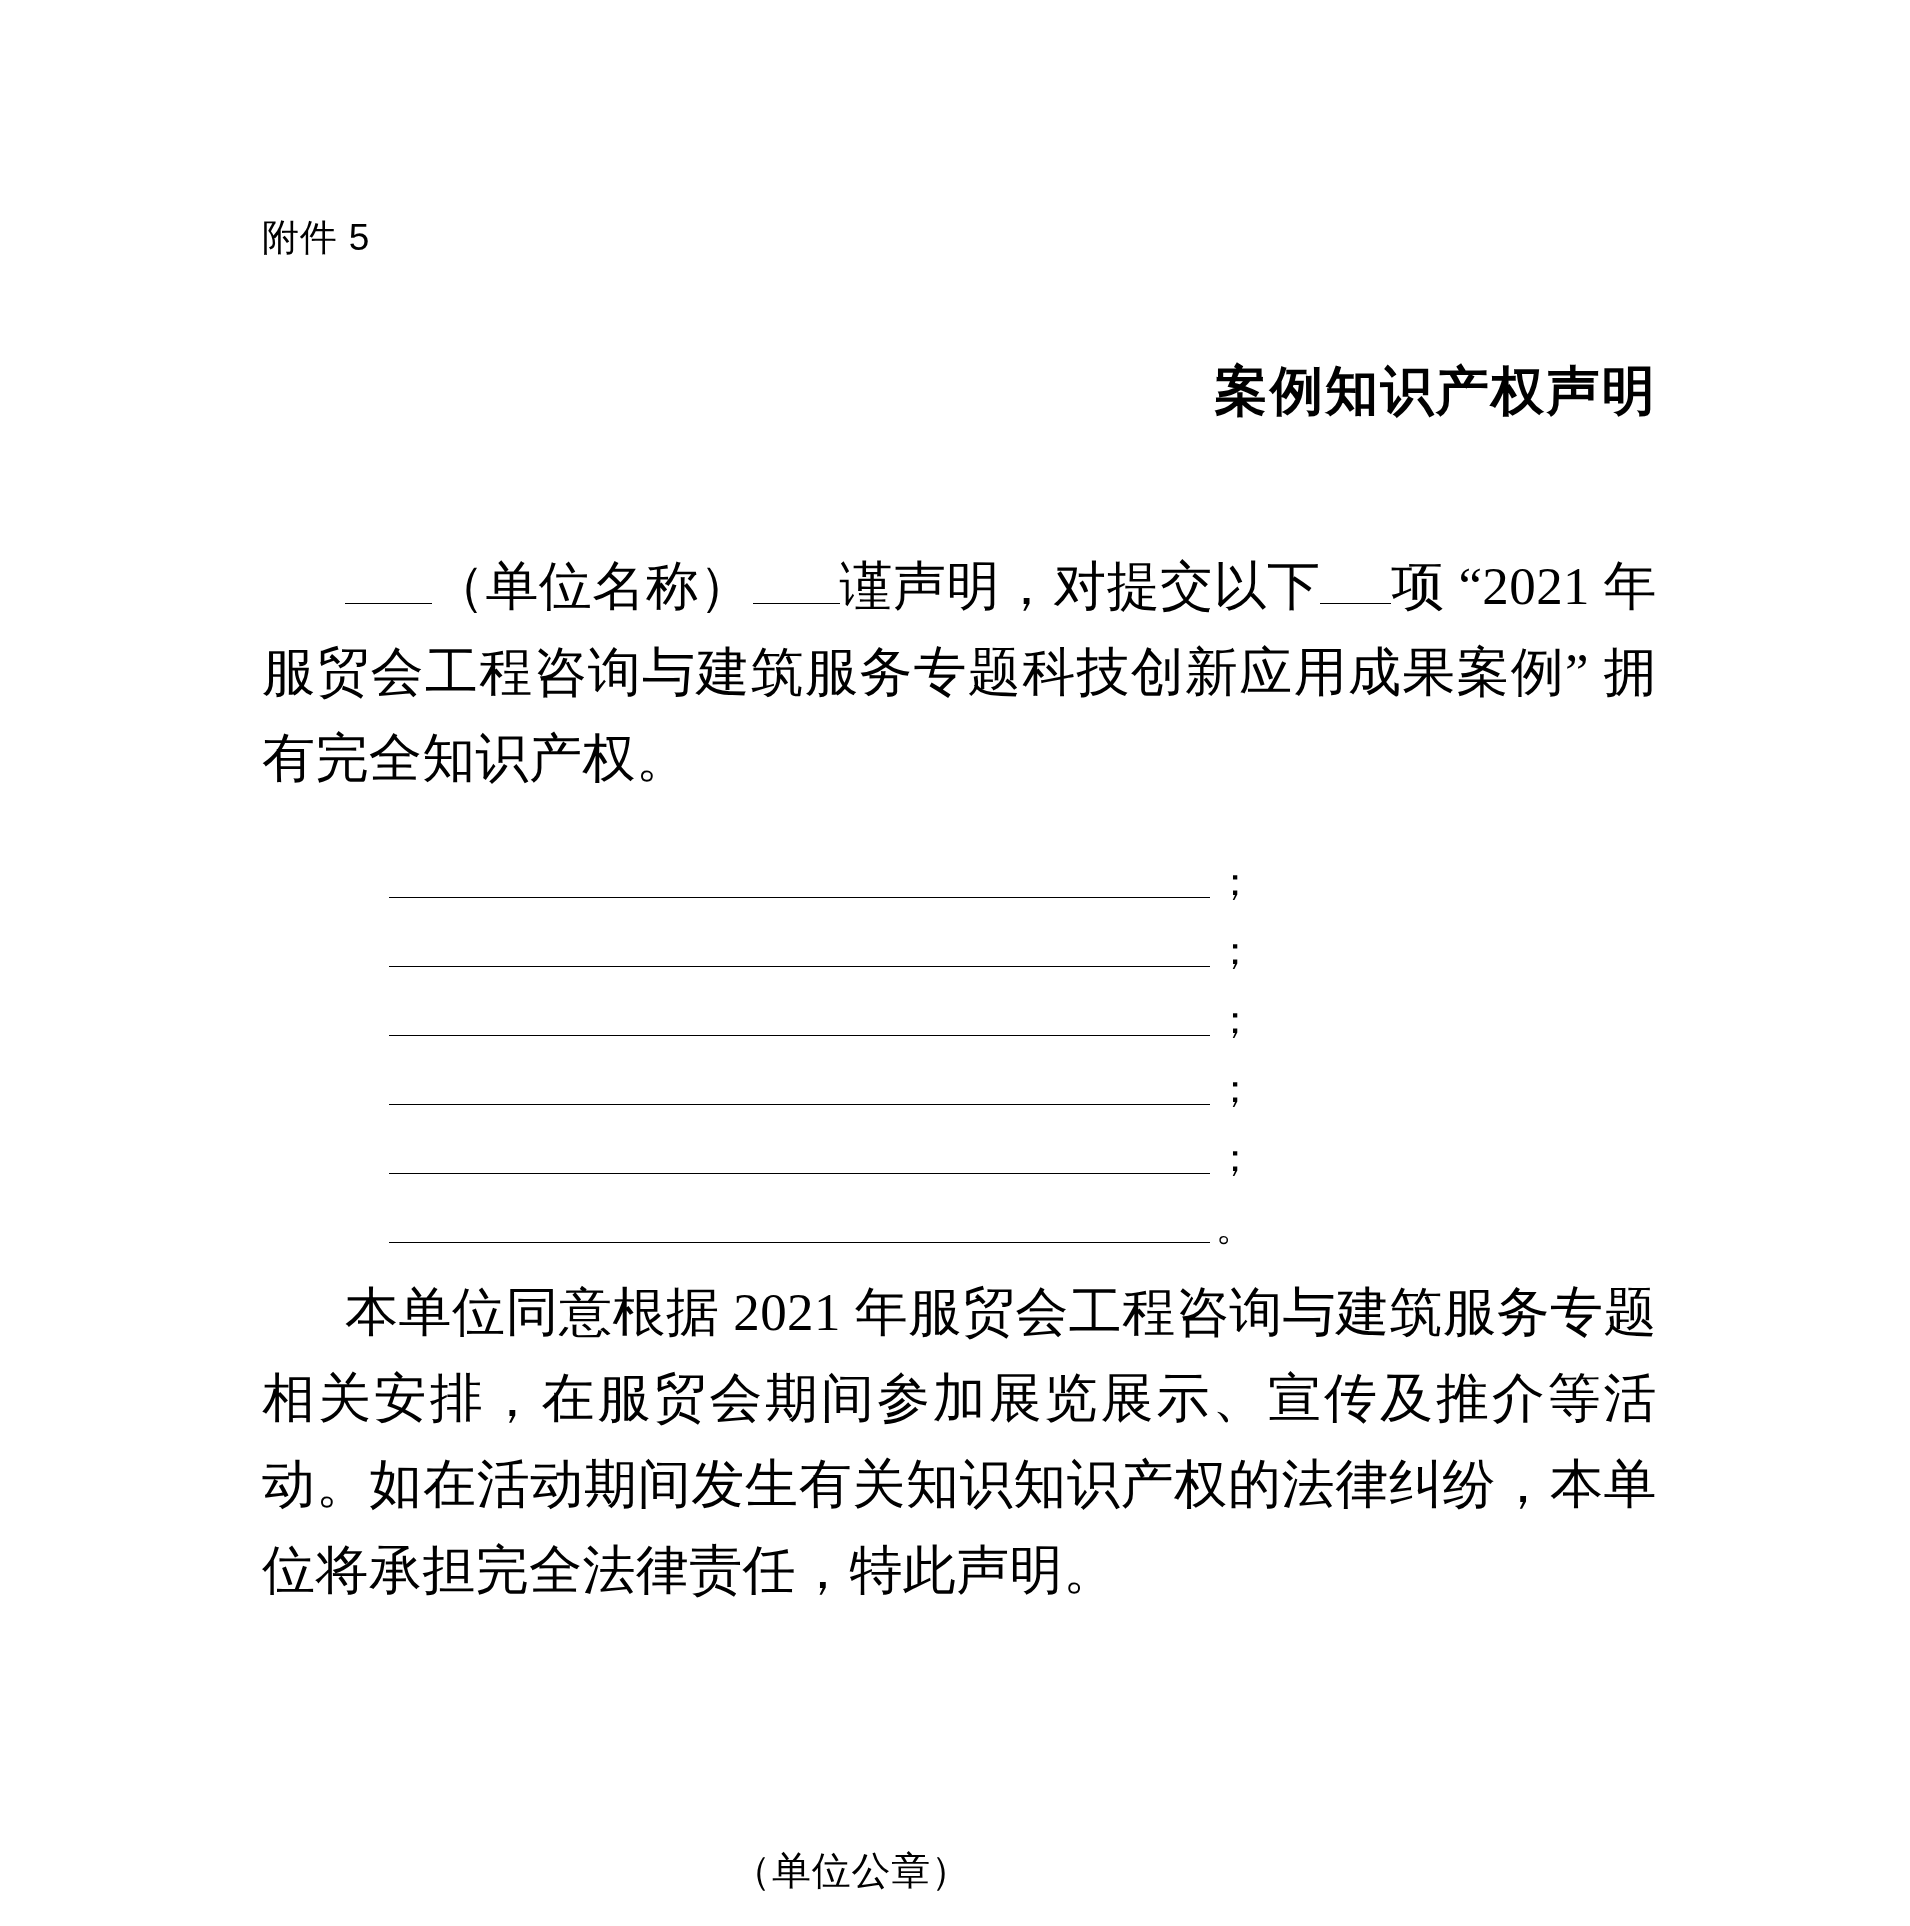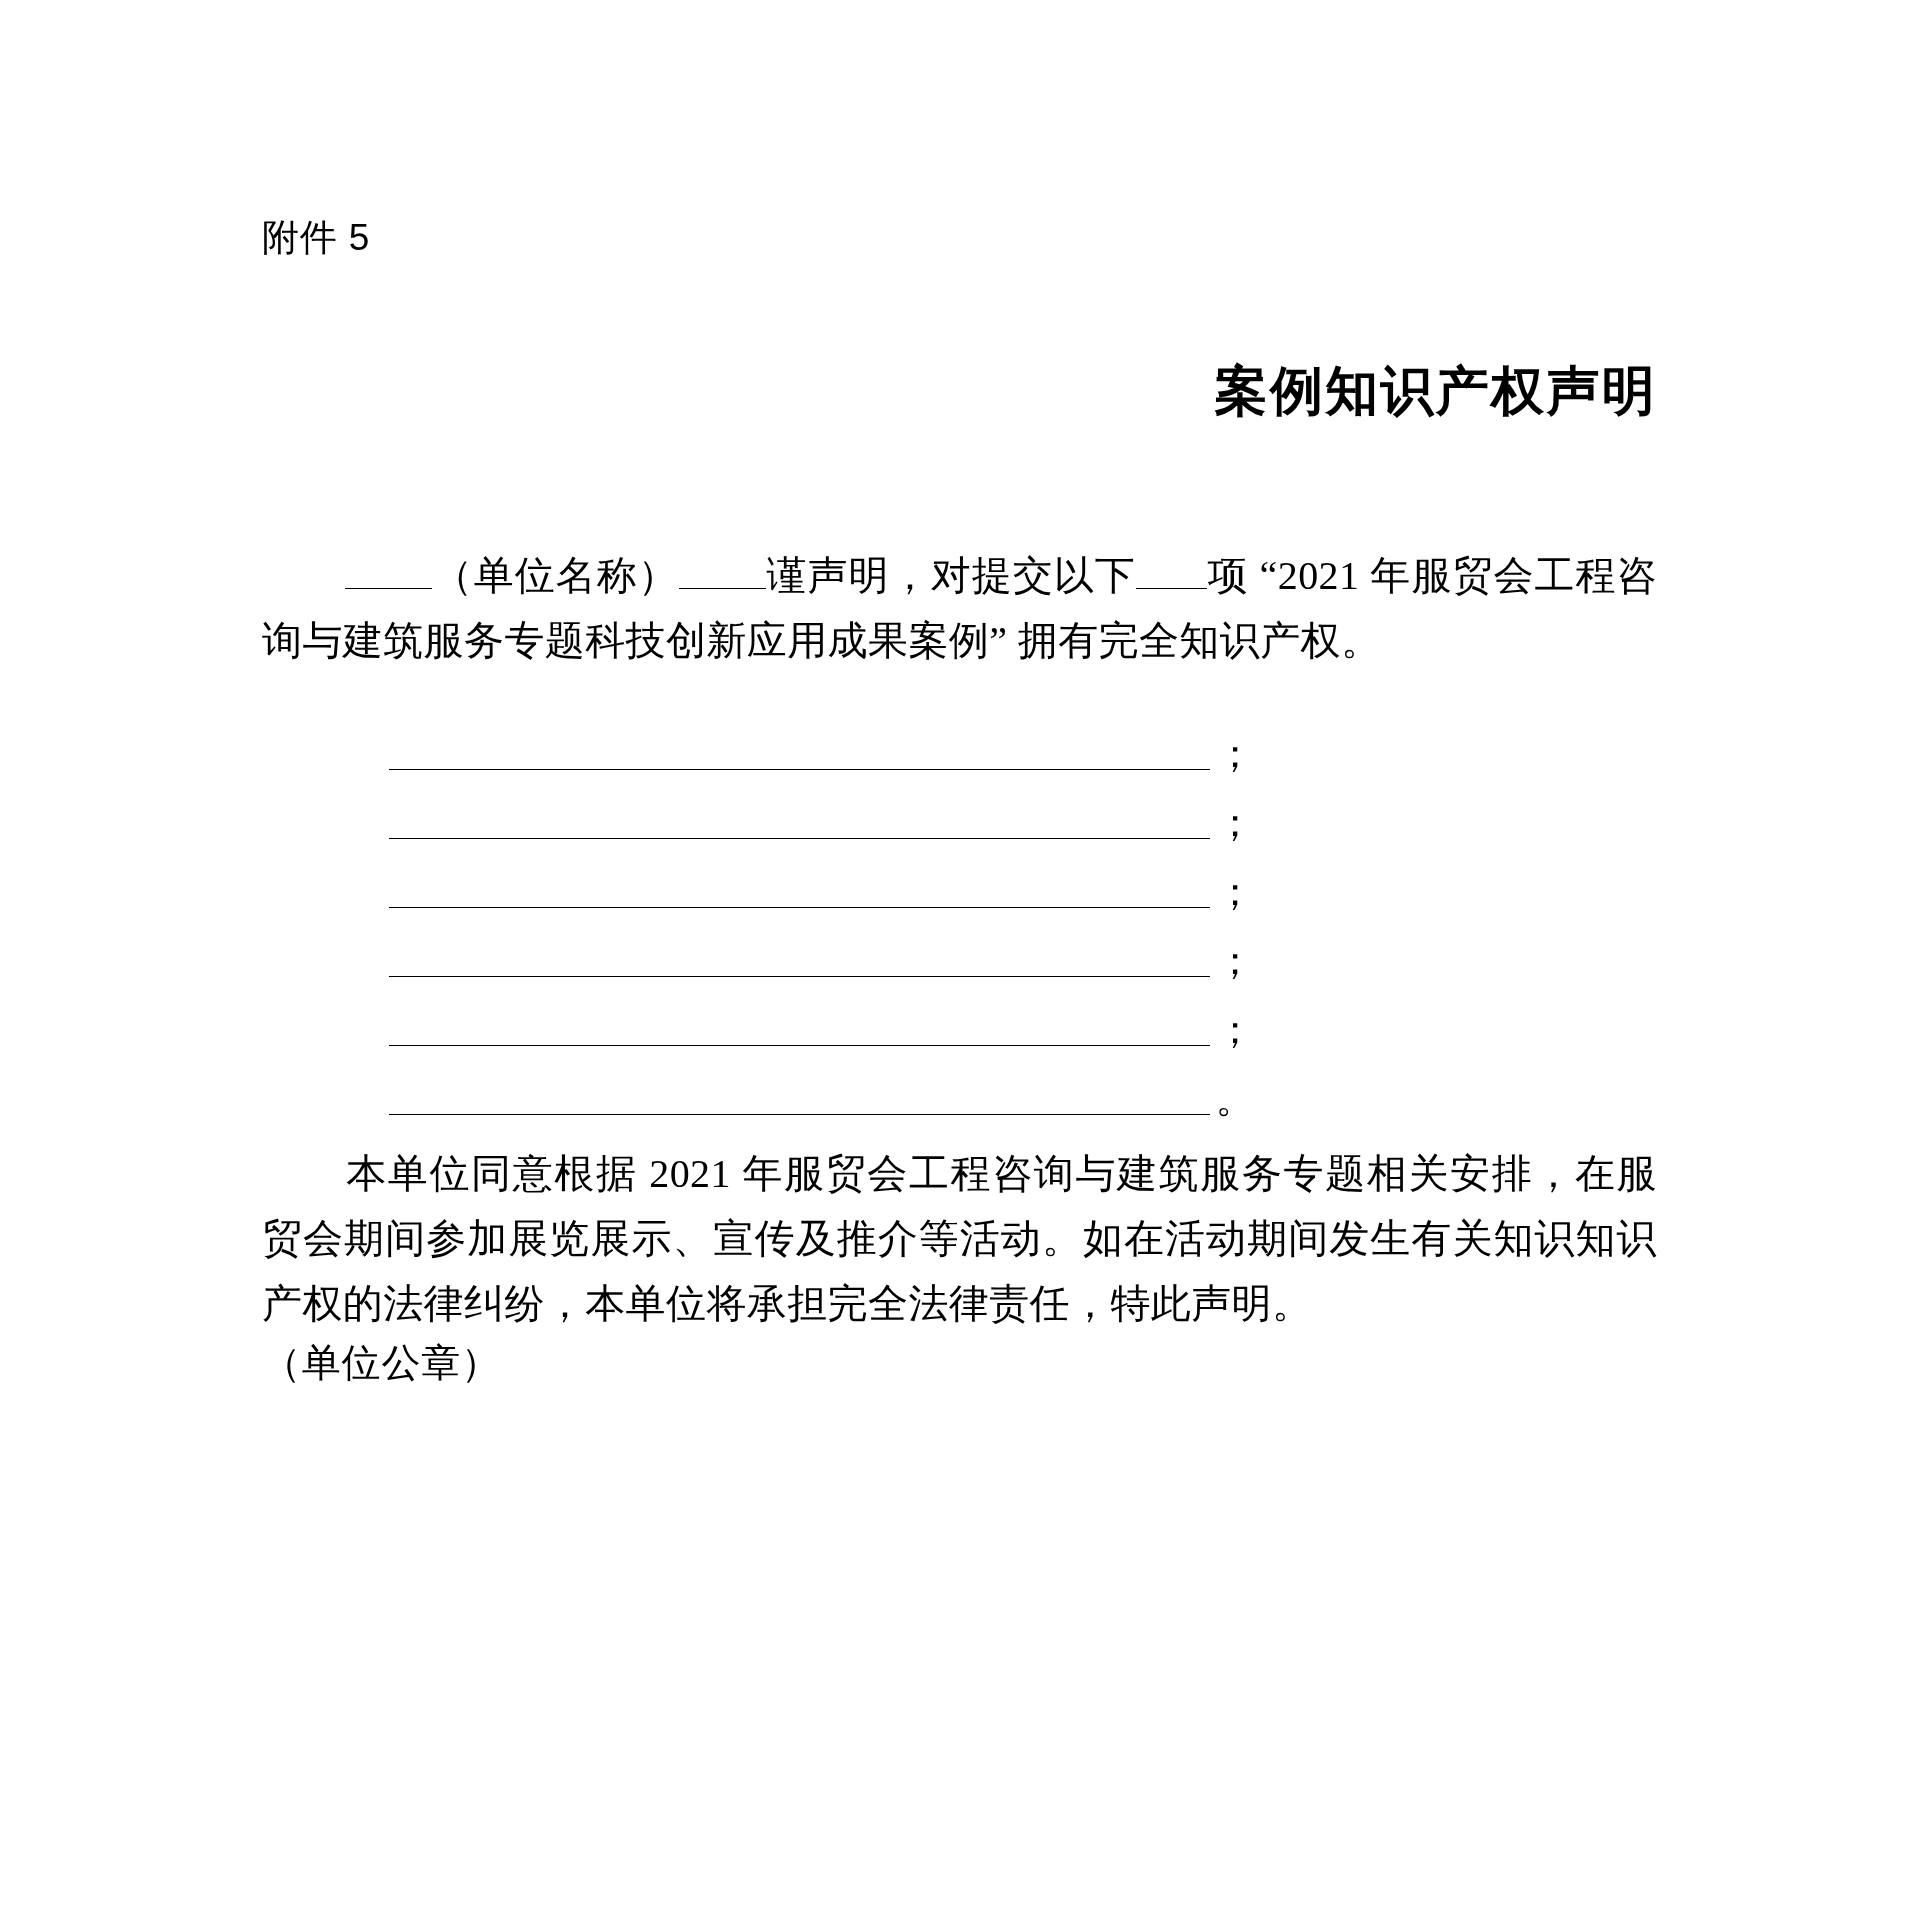--- a/index.html
+++ b/index.html
@@ -44,21 +44,21 @@
   .doc-title {
     text-align: right;
     font-size: 53px;
     font-weight: bold;
     letter-spacing: 2.3px;
     margin: 0 0 116px 0;
     font-family: "Liberation Serif", "DejaVu Serif", serif;
   }
 
   .body-par {
-    font-size: 40px;
+    font-size: 53px;
     line-height: 1.62;
     margin: 0;
     text-align: justify;
     letter-spacing: 0.4px;
   }
 
   .indent {
     display: inline-block;
     width: 83px;
   }
@@ -97,21 +97,22 @@
     padding-left: 5.4px;
     position: relative;
     top: 3.1px;
   }
 
   .par-block {
     margin-top: 27px;
   }
 
   .sign-block {
-    text-align: left;
+    margin-top: 231px;
+    text-align: center;
     padding-right: 216px;
   }
   .sign-stamp {
     font-size: 39px;
     letter-spacing: 0.8px;
     margin-bottom: 39px;
   }
   .sign-date {
     font-size: 39px;
     letter-spacing: 0.8px;

